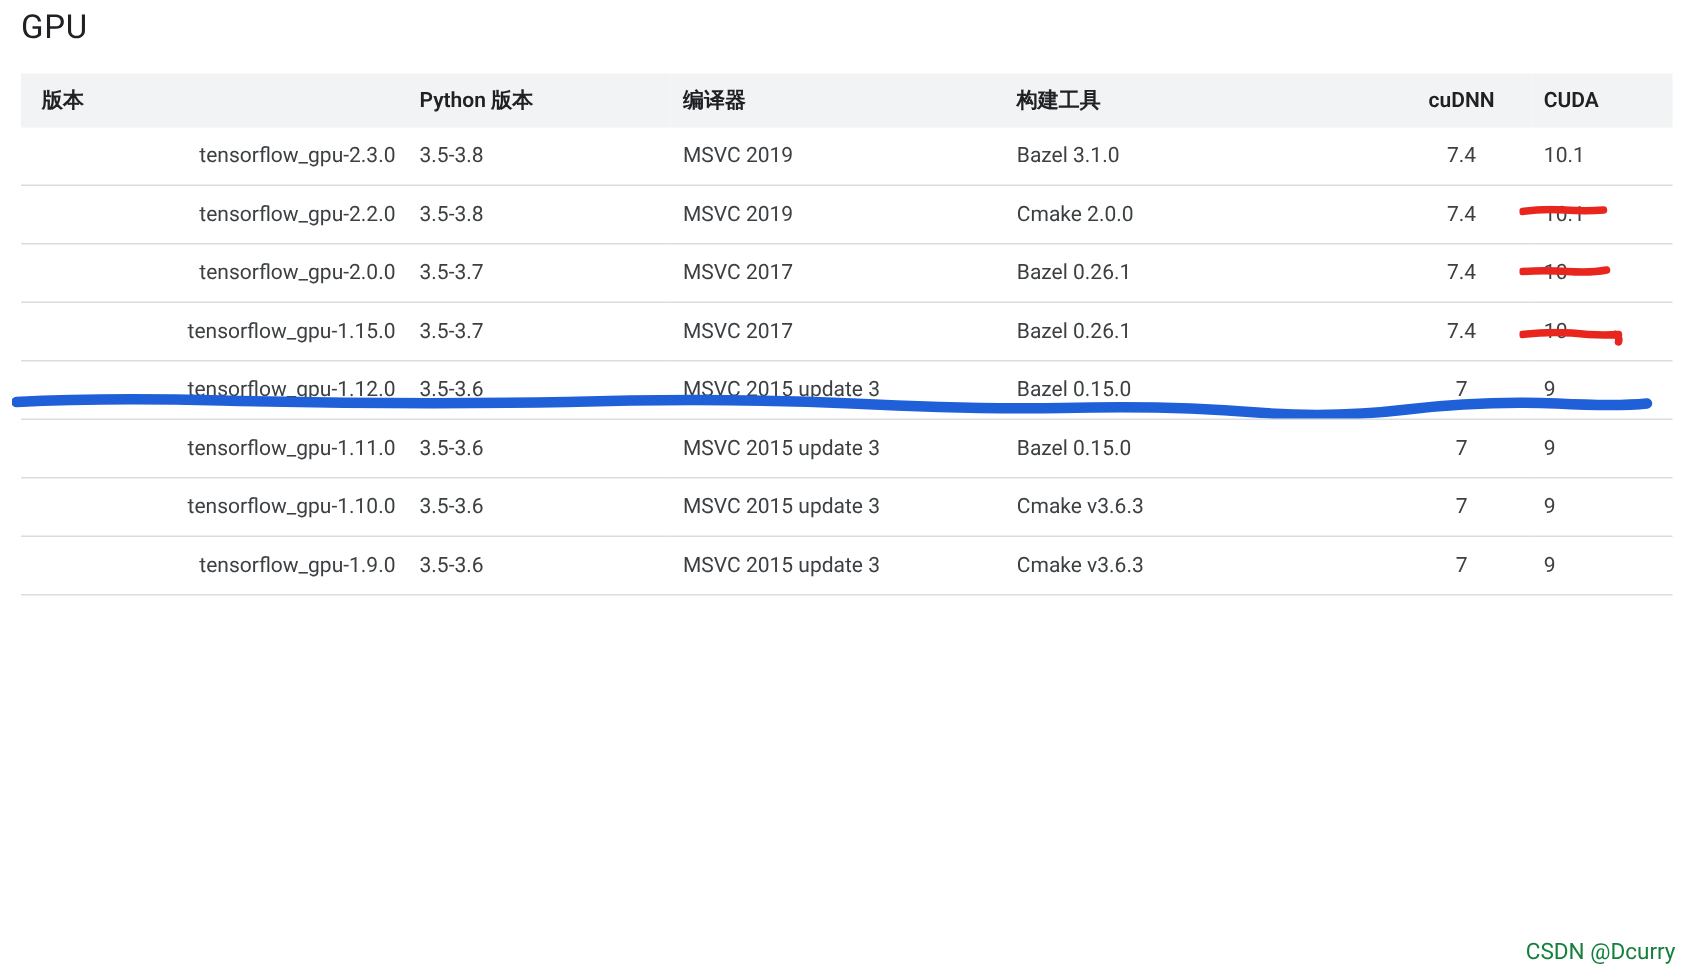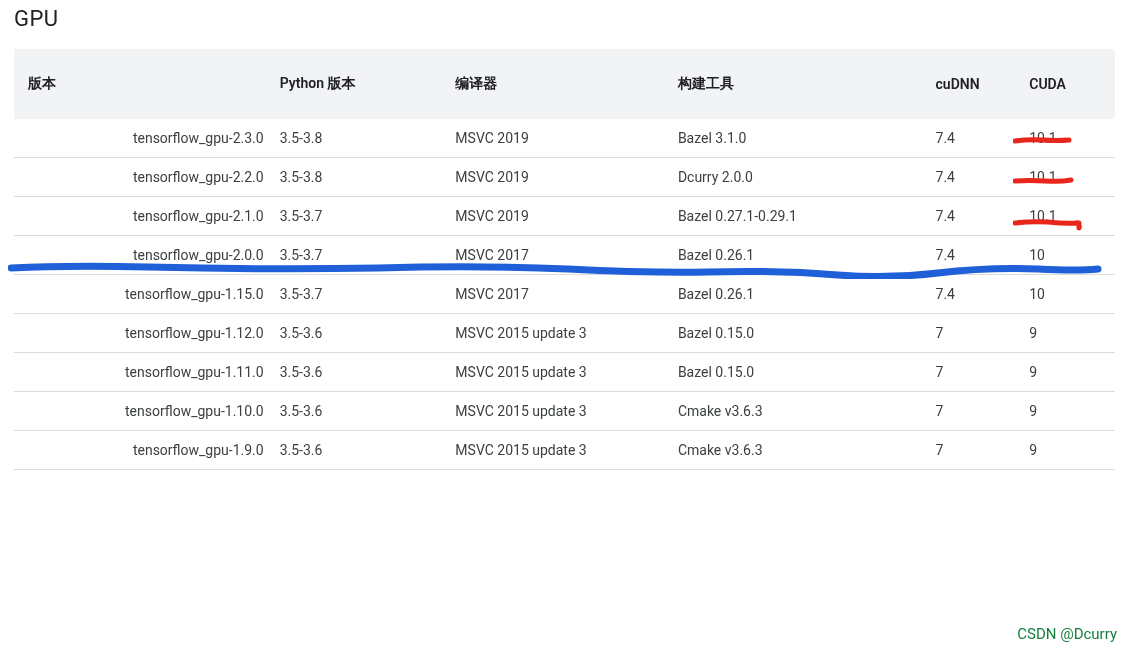--- a/index.html
+++ b/index.html
@@ -30,21 +30,21 @@
       width: 100%;
       border-collapse: collapse;
       font-size: 14px;
     }
     thead tr {
       background: #f1f3f4;
     }
     thead th {
       text-align: left;
       font-weight: 600;
-      padding: 26px 8px;
+      padding: 9px 8px;
       color: #202124;
       font-size: 14px;
     }
     thead th:first-child {
       padding-left: 14px;
     }
     tbody td {
       padding: 11px 8px;
       border-bottom: 1px solid #dadce0;
       color: #3c4043;
@@ -52,21 +52,21 @@
       vertical-align: middle;
     }
     tbody td:first-child {
       padding-left: 14px;
       text-align: right;
     }
     .col-version { width: 22%; }
     .col-python { width: 15%; }
     .col-compiler { width: 19%; }
     .col-build { width: 22%; }
-    .col-cudnn { width: 8%; text-align: left;}
+    .col-cudnn { width: 8%; text-align: center;}
     .col-cuda { width: 8%; text-align: left;}
     .red-underline {
       position: absolute;
       height: 6px;
       background: transparent;
       pointer-events: none;
     }
     .red-underline svg {
       display: block;
     }
@@ -107,29 +107,21 @@
           <td class="col-python">3.5-3.8</td>
           <td class="col-compiler">MSVC 2019</td>
           <td class="col-build">Bazel 3.1.0</td>
           <td class="col-cudnn">7.4</td>
           <td class="col-cuda">10.1</td>
         </tr>
         <tr>
           <td class="col-version">tensorflow_gpu-2.2.0</td>
           <td class="col-python">3.5-3.8</td>
           <td class="col-compiler">MSVC 2019</td>
-          <td class="col-build">Dcurry 2.0.0</td>
-          <td class="col-cudnn">7.4</td>
-          <td class="col-cuda">10.1</td>
-        </tr>
-        <tr>
-          <td class="col-version">tensorflow_gpu-2.1.0</td>
-          <td class="col-python">3.5-3.7</td>
-          <td class="col-compiler">MSVC 2019</td>
-          <td class="col-build">Bazel 0.27.1-0.29.1</td>
+          <td class="col-build">Cmake 2.0.0</td>
           <td class="col-cudnn">7.4</td>
           <td class="col-cuda">10.1</td>
         </tr>
         <tr>
           <td class="col-version">tensorflow_gpu-2.0.0</td>
           <td class="col-python">3.5-3.7</td>
           <td class="col-compiler">MSVC 2017</td>
           <td class="col-build">Bazel 0.26.1</td>
           <td class="col-cudnn">7.4</td>
           <td class="col-cuda">10</td>

